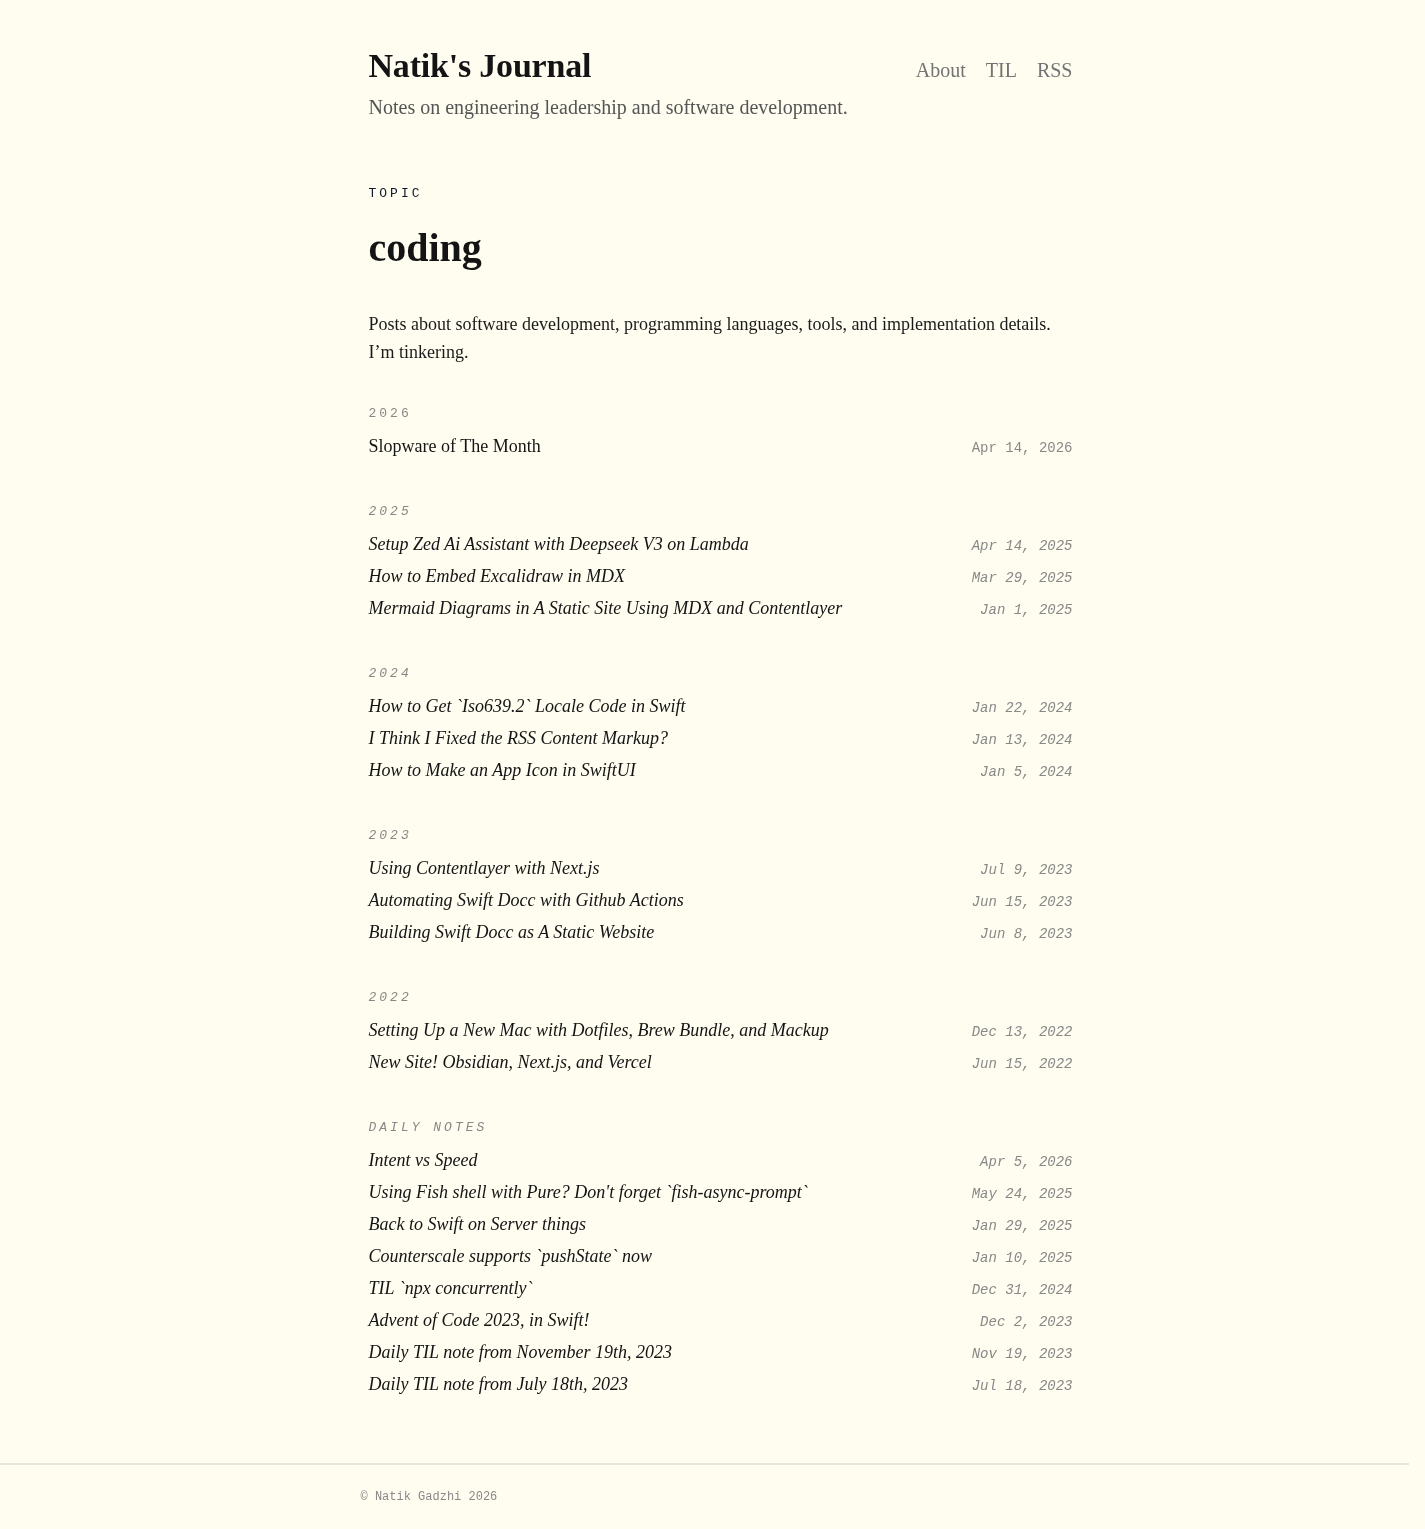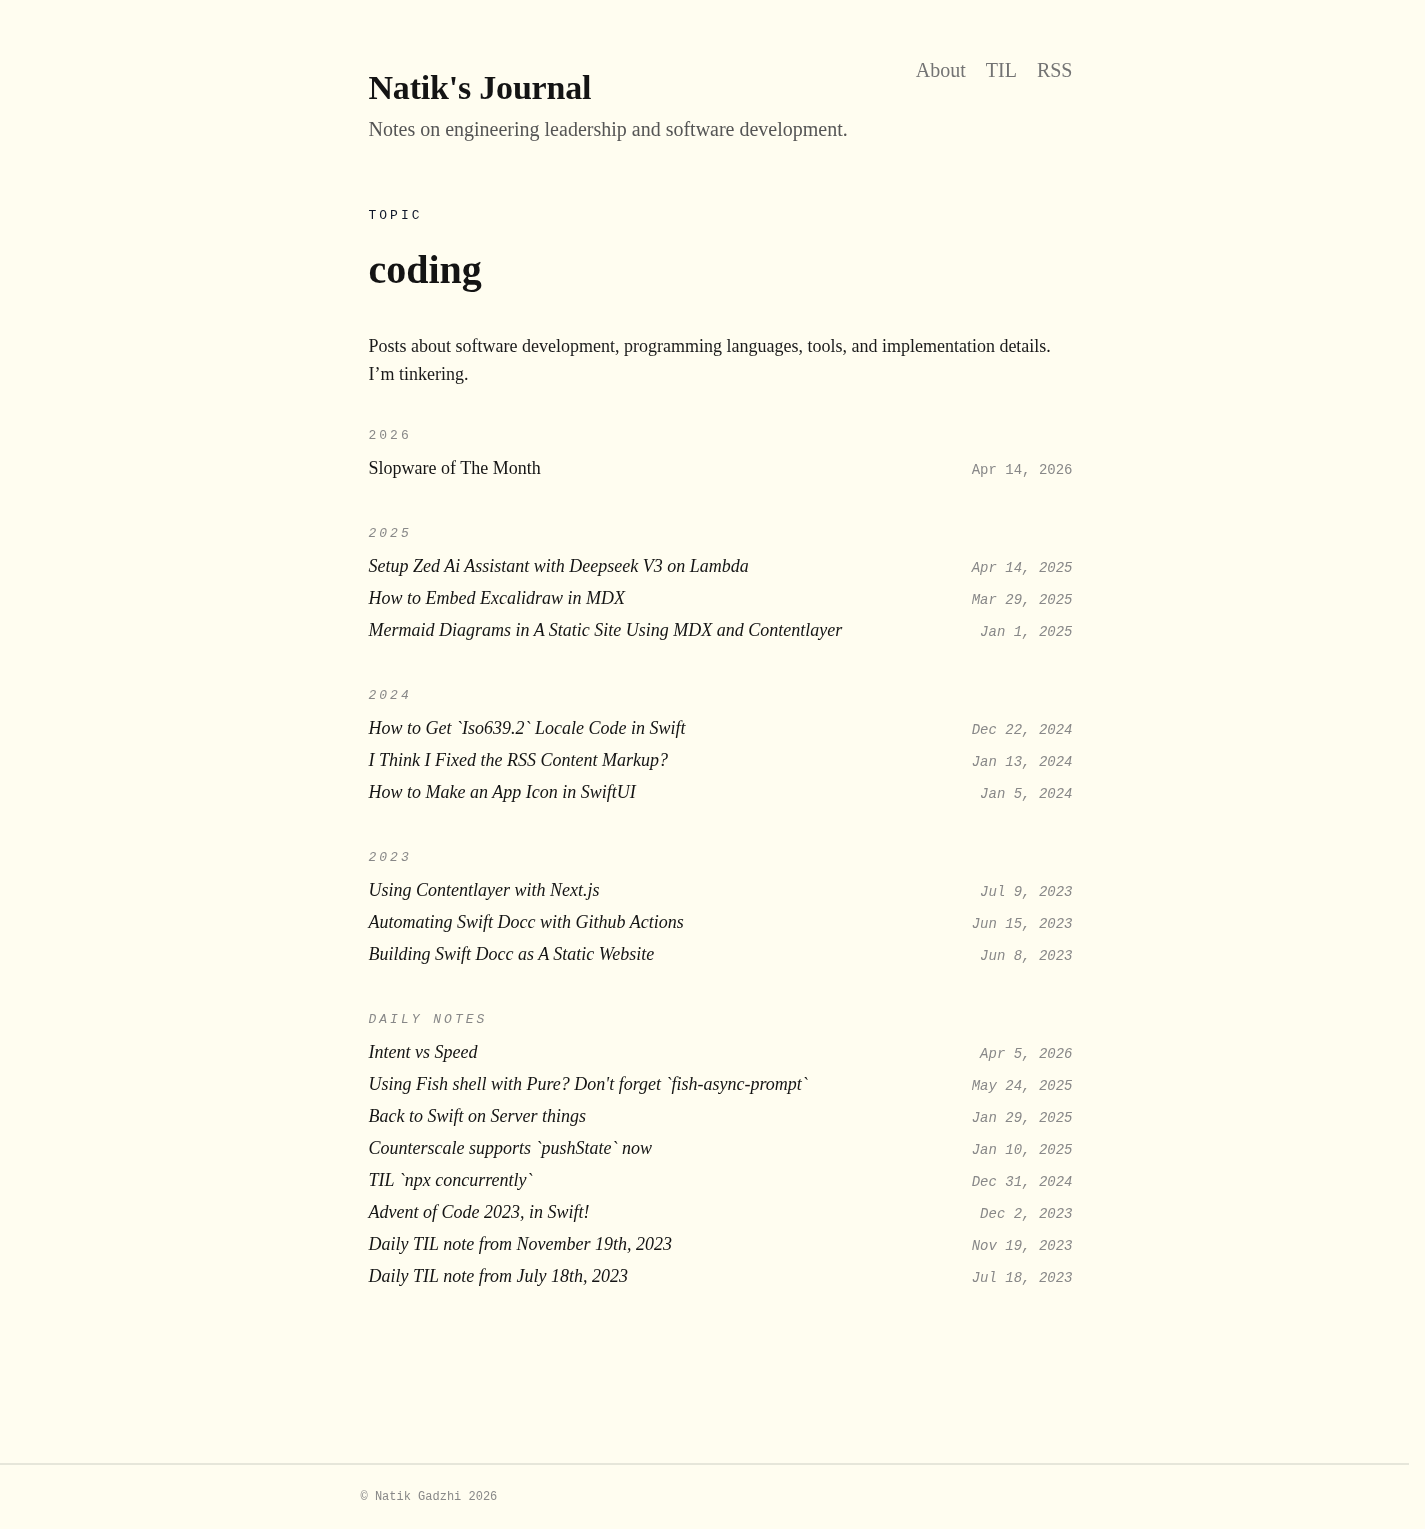--- a/index.html
+++ b/index.html
@@ -13,21 +13,21 @@
       min-height: 1529px;
       position: relative;
     }
     .wrap {
       width: 704px;
       margin: 0 auto;
       position: relative;
       left: 8px;
     }
     header.site {
-      padding-top: 68px;
+      padding-top: 46px;
       position: relative;
     }
     .site-title {
       font-family: "Liberation Serif", "DejaVu Serif", serif;
       font-weight: bold;
       font-size: 34px;
       line-height: 40px;
       margin: 0;
       color: #141414;
       letter-spacing: -0.2px;
@@ -174,21 +174,21 @@
       <div class="post">
         <a href="#" class="post-title">Mermaid Diagrams in A Static Site Using MDX and Contentlayer</a>
         <span class="post-date">Jan 1, 2025</span>
       </div>
     </div>
 
     <div class="group">
       <div class="group-label">2024</div>
       <div class="post">
         <a href="#" class="post-title">How to Get `Iso639.2` Locale Code in Swift</a>
-        <span class="post-date">Dec 22, 2024</span>
+        <span class="post-date">Jan 22, 2024</span>
       </div>
       <div class="post">
         <a href="#" class="post-title">I Think I Fixed the RSS Content Markup?</a>
         <span class="post-date">Jan 13, 2024</span>
       </div>
       <div class="post">
         <a href="#" class="post-title">How to Make an App Icon in SwiftUI</a>
         <span class="post-date">Jan 5, 2024</span>
       </div>
     </div>
@@ -202,20 +202,31 @@
       <div class="post">
         <a href="#" class="post-title">Automating Swift Docc with Github Actions</a>
         <span class="post-date">Jun 15, 2023</span>
       </div>
       <div class="post">
         <a href="#" class="post-title">Building Swift Docc as A Static Website</a>
         <span class="post-date">Jun 8, 2023</span>
       </div>
     </div>
 
+    <div class="group">
+      <div class="group-label">2022</div>
+      <div class="post">
+        <a href="#" class="post-title">Setting Up a New Mac with Dotfiles, Brew Bundle, and Mackup</a>
+        <span class="post-date">Dec 13, 2022</span>
+      </div>
+      <div class="post">
+        <a href="#" class="post-title">New Site! Obsidian, Next.js, and Vercel</a>
+        <span class="post-date">Jun 15, 2022</span>
+      </div>
+    </div>
 
     <div class="group">
       <div class="group-label">DAILY NOTES</div>
       <div class="post">
         <a href="#" class="post-title">Intent vs Speed</a>
         <span class="post-date">Apr 5, 2026</span>
       </div>
       <div class="post">
         <a href="#" class="post-title">Using Fish shell with Pure? Don't forget `fish-async-prompt`</a>
         <span class="post-date">May 24, 2025</span>

